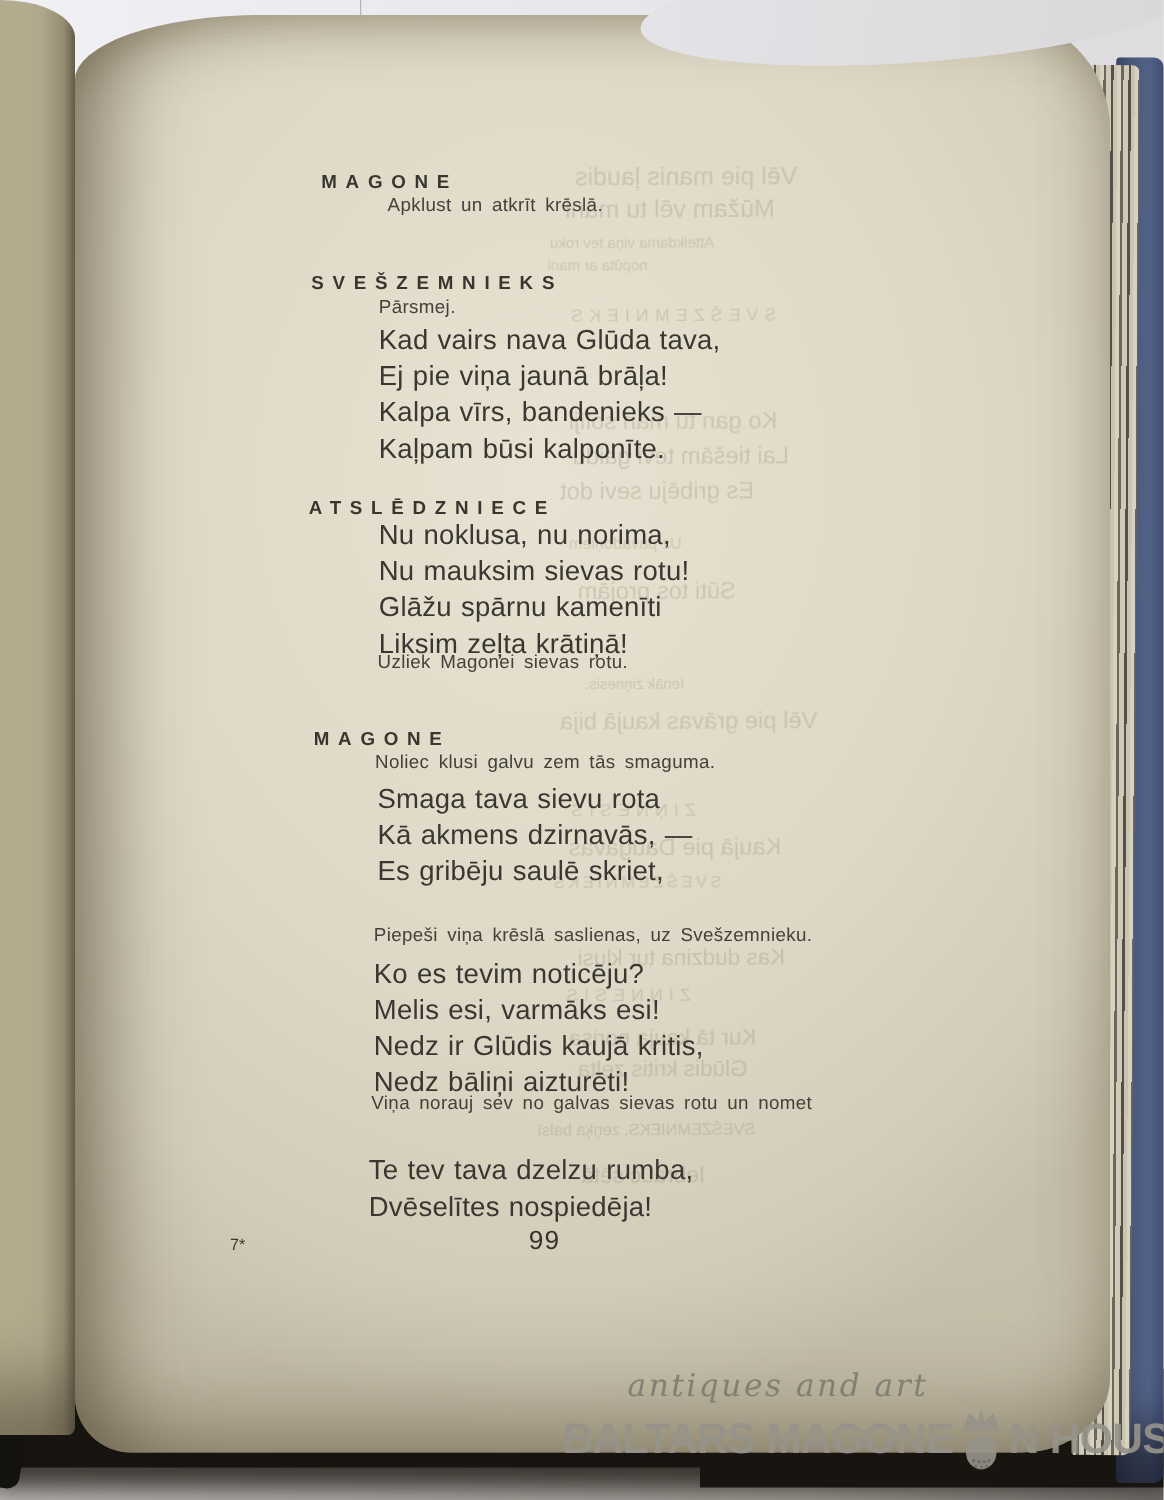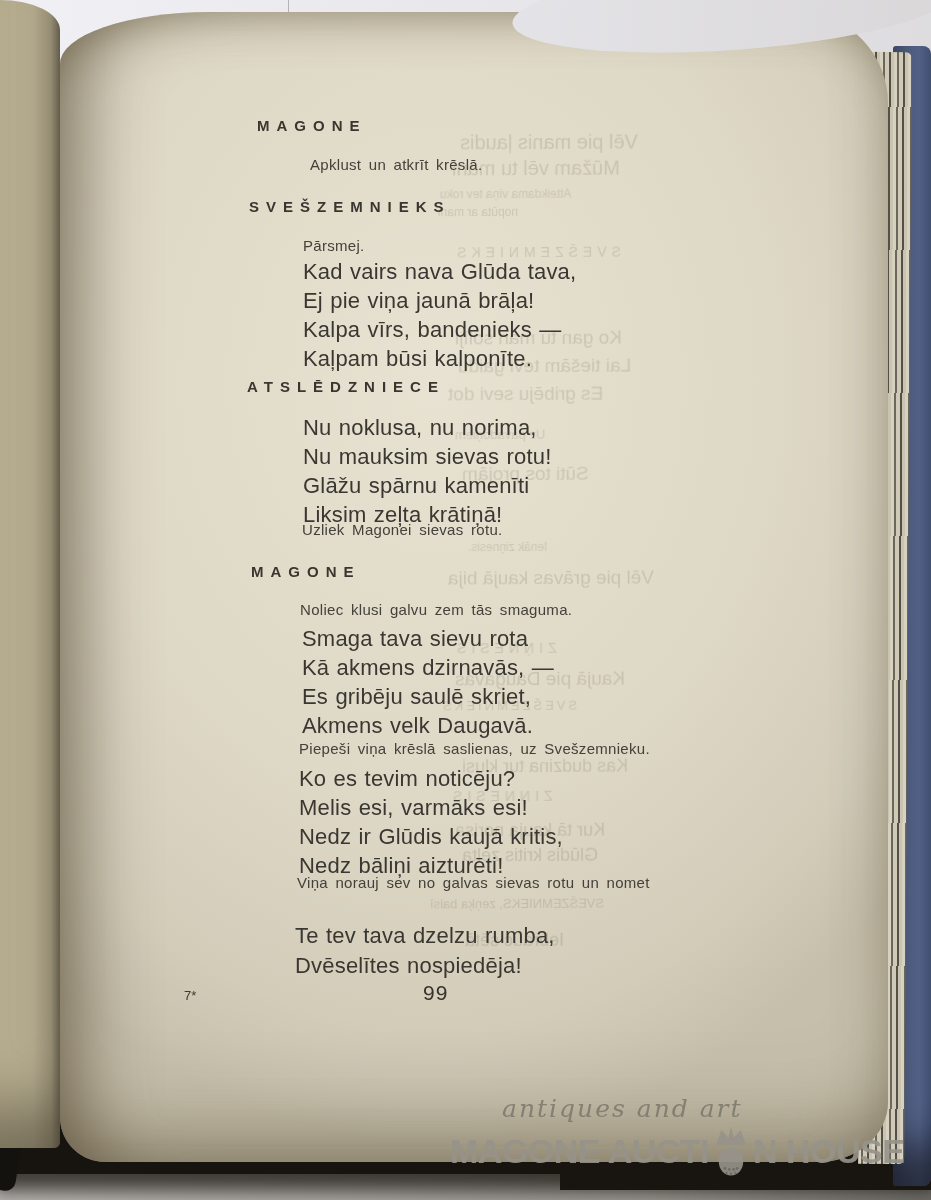--- a/index.html
+++ b/index.html
@@ -36,21 +36,21 @@
              box-shadow:inset 52px 0 70px -30px rgba(72,60,38,.55),
                         inset 0 34px 46px -32px rgba(125,115,88,.55),
                         inset -34px 0 56px -38px rgba(110,100,78,.45),
                         inset 0 -70px 90px -48px rgba(92,82,58,.55);}
   .top-right-trim{position:absolute;left:512px;top:-34px;width:440px;height:84px;z-index:6;
              background:linear-gradient(100deg,#e4e3e7,#d9d7d8);border-radius:50%;transform:rotate(-4deg);}
 
   
   .text-layer{position:absolute;inset:0;z-index:7;color:#3a3732;}
   .blk{position:absolute;white-space:nowrap;}
-  .heading{font-size:15px;letter-spacing:7px;font-weight:600;color:#39362f;}
+  .heading{font-size:15px;letter-spacing:7px;font-weight:600;color:#39362f;margin-top:20px;}
   .stage{font-size:15px;word-spacing:3px;letter-spacing:.3px;color:#44413a;line-height:26px;}
   .verse{font-size:22px;letter-spacing:.2px;word-spacing:1px;line-height:29px;color:#3a3732;}
   .footer-sig{position:absolute;font-size:13px;color:#3d3a34;}
   .footer-num{position:absolute;font-size:21px;color:#35322c;letter-spacing:1px;}
 
   
   .showthrough-layer{position:absolute;inset:0;z-index:6;pointer-events:none;}
   .st{position:absolute;white-space:nowrap;transform:scaleX(-1) rotate(.3deg);
       color:rgba(104,98,80,.20);filter:blur(.5px);font-family:"Liberation Sans",sans-serif;}
 
@@ -139,21 +139,20 @@
     <div class="blk heading" style="left:251px;top:563px">MAGONE</div>
 
     <div class="blk stage" style="left:300px;top:597px">
       <div>Noliec klusi galvu zem tās smaguma.</div>
     </div>
 
     <div class="blk verse" style="left:302px;top:624px">
       <div>Smaga tava sievu rota</div>
       <div>Kā akmens dzirnavās, —</div>
       <div>Es gribēju saulē skriet,</div>
-      <div>Akmens velk Daugavā.</div>
     </div>
 
     <div class="blk stage" style="left:299px;top:736px">
       <div>Piepeši viņa krēslā saslienas, uz Svešzemnieku.</div>
     </div>
 
     <div class="blk verse" style="left:299px;top:764px">
       <div>Ko es tevim noticēju?</div>
       <div>Melis esi, varmāks esi!</div>
       <div>Nedz ir Glūdis kaujā kritis,</div>
@@ -169,21 +168,21 @@
       <div>Dvēselītes nospiedēja!</div>
     </div>
 
     <div class="footer-sig" style="left:184px;top:988px">7*</div>
     <div class="footer-num" style="left:423px;top:981px">99</div>
   </div>
 
   <div class="watermark">
     <div class="wm-script">antiques and art</div>
     <div class="wm-brand">
-      <span>MAGONE AUCTI</span>
+      <span>BALTARS MAGONE</span>
       <svg class="wm-logo" viewBox="0 0 48 60" xmlns="http://www.w3.org/2000/svg">
         <path d="M7 23 L13 6 L21 15 L24 2 L27 15 L35 6 L41 23 Z" fill="rgba(150,147,138,.92)"></path>
         <ellipse cx="24" cy="42" rx="14" ry="16" fill="rgba(150,147,138,.92)"></ellipse>
         <g fill="rgba(90,88,80,.55)">
           <circle cx="17" cy="50" r="1.6"></circle>
             <circle cx="22" cy="51" r="1.6"></circle>
           <circle cx="27" cy="51" r="1.6"></circle>
             <circle cx="31" cy="50" r="1.6"></circle>
           <circle cx="19" cy="55" r="1.4"></circle>
             <circle cx="24" cy="56" r="1.4"></circle>

